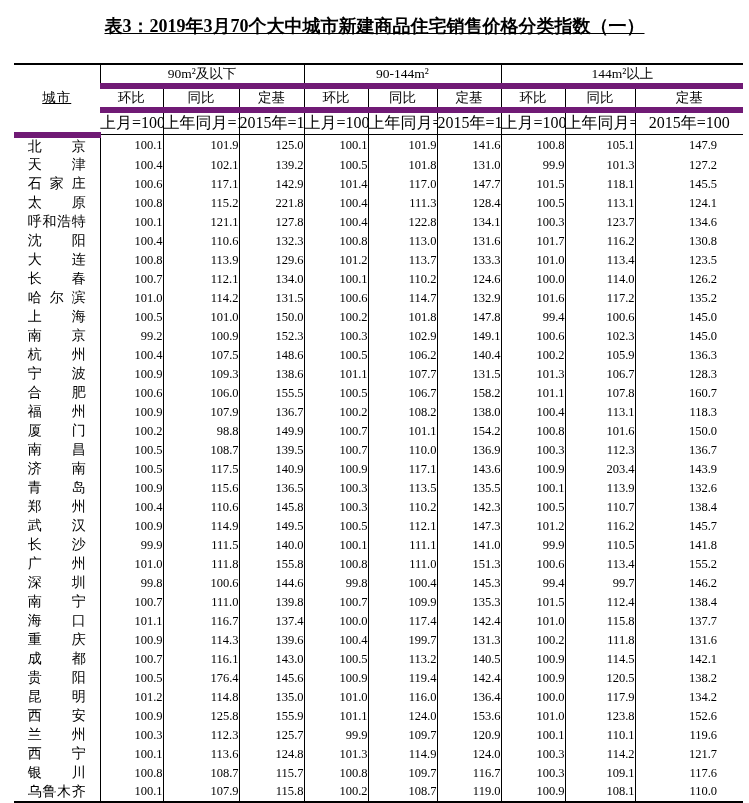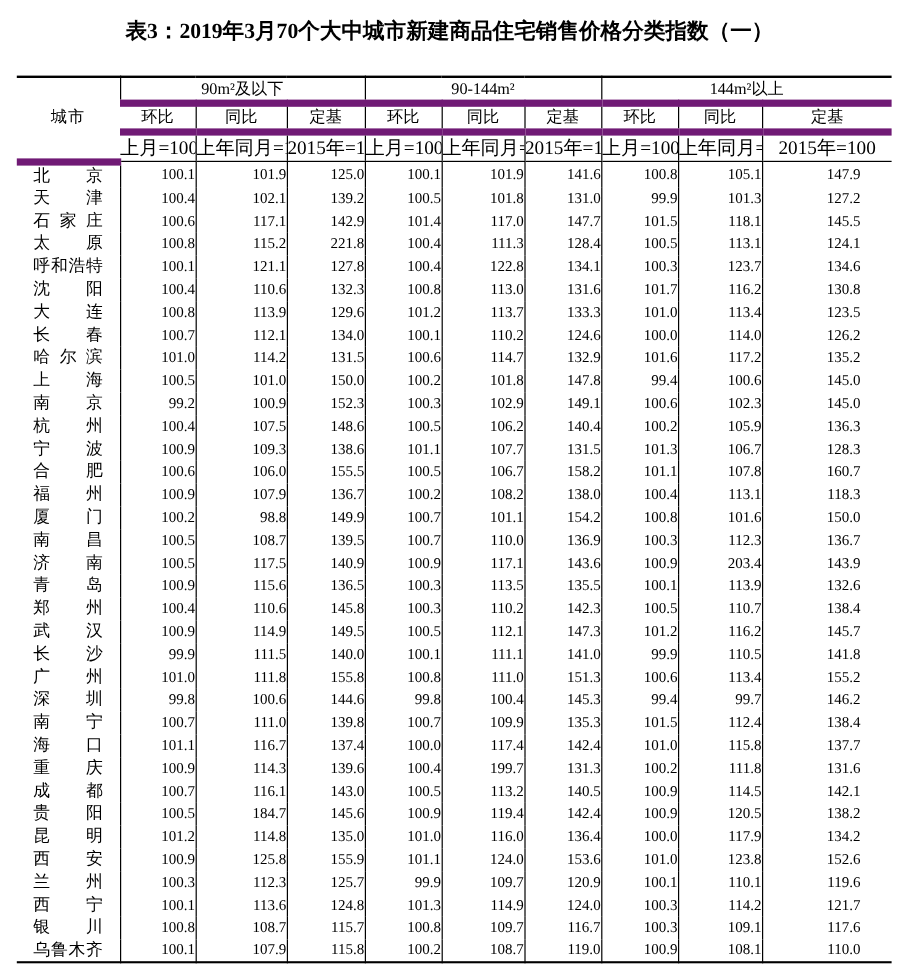--- a/index.html
+++ b/index.html
@@ -5,20 +5,21 @@
   html,body{margin:0;padding:0;}
   body{
     width:749px;height:803px;background:#ffffff;color:#000;
     font-family:"Liberation Serif","DejaVu Serif",serif;
     position:relative;overflow:hidden;
   }
   .title{
     margin:14px 8px 0 8px;text-align:center;
     font-size:18px;font-weight:bold;line-height:24px;
     font-family:"Liberation Serif","DejaVu Serif",serif;
+    text-decoration:underline;
   }
   table.stat{
     border-collapse:collapse;table-layout:fixed;
     width:729px;margin:25px 0 0 14px;
     border-top:2.5px solid #000;border-bottom:2.5px solid #000;
   }
   table.stat th, table.stat td{
     padding:0;margin:0;font-weight:normal;vertical-align:middle;
     border-left:1px solid #000;
     overflow:hidden;white-space:nowrap;
@@ -26,20 +27,21 @@
   table.stat th:first-child, table.stat td:first-child{border-left:none;}
   
   tr.r-group{height:22px;}
   tr.r-label{height:21px;}
   tr.r-base{height:17px;}
   tr.r-group th, tr.r-label th{border-bottom:6px solid #701a75;font-size:13.5px;text-align:center;}
   tr.r-base th{border-bottom:1.5px solid #000;font-size:16px;text-align:center;}
   th.city-h{
     border-bottom:1.5px solid #000;font-size:14px;text-align:center;
     letter-spacing:1px;
+    text-decoration:underline;
   }
   
   tbody tr{height:19px;}
   td.num{font-size:12.5px;text-align:right;padding-right:11px;}
   td.num.last{padding-right:26px;}
   td.city{font-size:14px;text-align:center;}
   .city-just{
     display:inline-flex;width:58px;justify-content:space-between;
     vertical-align:middle;
   }
@@ -517,21 +519,21 @@
         <td class="num">100.9</td>
         <td class="num">114.5</td>
         <td class="num last">142.1</td>
       </tr>
       <tr>
         <td class="city"><span class="city-just">
             <i>贵</i>
             <i>阳</i>
           </span></td>
         <td class="num">100.5</td>
-        <td class="num">184.7</td>
+        <td class="num">176.4</td>
         <td class="num">145.6</td>
         <td class="num">100.9</td>
         <td class="num">119.4</td>
         <td class="num">142.4</td>
         <td class="num">100.9</td>
         <td class="num">120.5</td>
         <td class="num last">138.2</td>
       </tr>
       <tr>
         <td class="city"><span class="city-just">

